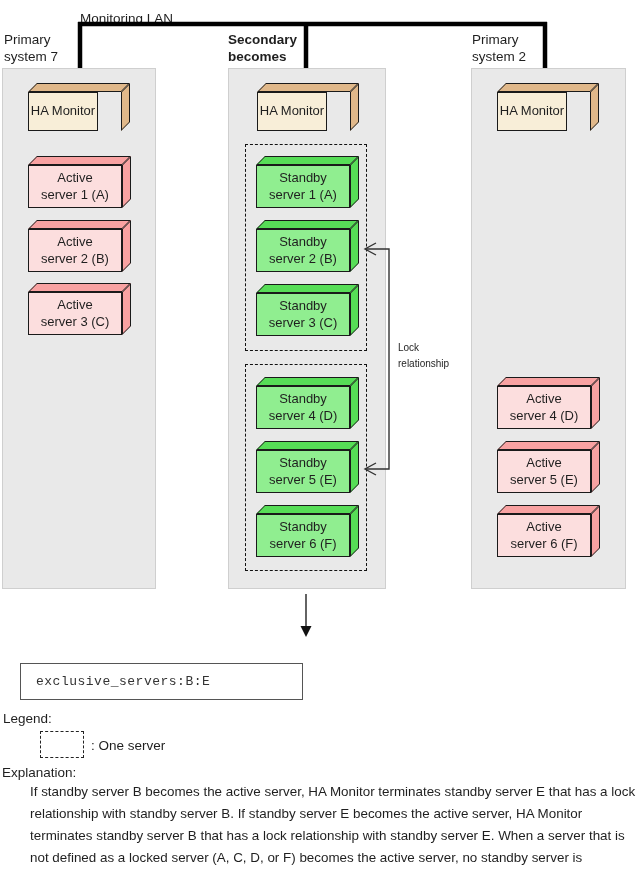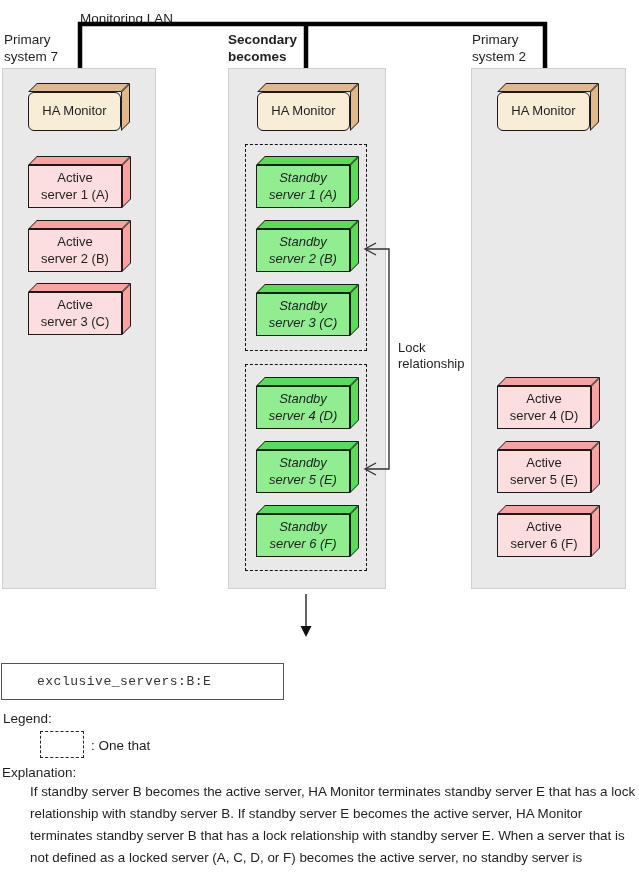--- a/index.html
+++ b/index.html
@@ -18,42 +18,42 @@
   .b3-top, .b3-side, .b3-face { position:absolute; border:1.5px solid var(--outline); }
   .b3-face { left:0; top:9px; display:flex; flex-direction:column; align-items:center; justify-content:center;
              font-size:13px; line-height:16.5px; text-align:center; }
   .b3-top  { left:0; top:0; height:9px; transform:skewX(-45deg); transform-origin:0 100%; }
   .b3-side { top:9px; width:9px; transform:skewY(-45deg); transform-origin:0 0; }
 
   .srv .b3-face { width:94px; height:43px; }
   .srv .b3-top  { width:94px; }
   .srv .b3-side { left:94px; height:43px; }
 
-  .ha .b3-face { width:93px; height:39px;border-radius:6px; }
+  .ha .b3-face { width:70px; height:39px; }
   .ha .b3-top  { width:93px; }
   .ha .b3-side { left:93px; height:39px; }
 
   .ha .b3-face { background:var(--ha-face); }
   .ha .b3-top, .ha .b3-side { background:var(--ha-side); }
   .active .b3-face { background:var(--active-face); }
   .active .b3-top, .active .b3-side { background:var(--active-side); }
-  .standby .b3-face { background:var(--standby-face);font-style:italic; }
+  .standby .b3-face { background:var(--standby-face); }
   .standby .b3-top, .standby .b3-side { background:var(--standby-side); }
 
   
   .group { position:absolute; left:245px; width:122px; height:207px; border:1.6px dashed #111; }
   .group-label { position:absolute; top:-9px; left:50%; transform:translateX(-50%);
                  background:var(--panel-bg); padding:0 10px; font-size:19px; white-space:nowrap;margin-top:36px; }
 
   
   #lines { position:absolute; left:0; top:0; pointer-events:none; }
 
   
-  .code-box { position:absolute; left:1px; top:663px; width:283px; height:37px;
-              border:1px solid #555; background:#fff; display:flex; align-items:center;padding-left:20px; }
+  .code-box { position:absolute; left:20px; top:663px; width:283px; height:37px;
+              border:1px solid #555; background:#fff; display:flex; align-items:center; }
   .code-text { font-family:"Liberation Mono","DejaVu Sans Mono",monospace; font-size:13px; color:#333; padding-left:15px; letter-spacing:0.5px; }
   .legend-box { position:absolute; left:40px; top:731px; width:44px; height:27px; border:1.8px dashed #222; background:#fff; }
   .para { position:absolute; left:30px; top:781px; width:606px; font-size:13.4px; line-height:22px; }
 </style>
 </head>
 <body>
 
 <div id="stage">
 
   <div class="abs lbl" style="left:80px; top:10px;">Monitoring LAN</div>
@@ -190,38 +190,38 @@
   </div>
   <div class="box3d srv active" style="left:497px; top:505px;">
     <div class="b3-top"></div>
     <div class="b3-side"></div>
     <div class="b3-face">
         <span>Active</span>
         <span>server 6 (F)</span>
       </div>
   </div>
 
-  <div class="abs lbl" style="left:398px; top:340px; font-size:13px; line-height:16px;"><span>Lock</span><br><span>relationship</span></div>
+  <div class="abs lbl" style="left:398px; top:340px; font-size:10px; line-height:16px;"><span>Lock</span><br><span>relationship</span></div>
 
   <svg id="lines" width="639" height="650" viewBox="0 0 639 650">
     <path d="M78 24 H547" stroke="#000" stroke-width="4.5" fill="none"></path>
     <path d="M80 22 V68" stroke="#000" stroke-width="4.5" fill="none"></path>
     <path d="M306 22 V68" stroke="#000" stroke-width="4.5" fill="none"></path>
     <path d="M545 22 V68" stroke="#000" stroke-width="4.5" fill="none"></path>
     <path d="M366 249 H389 V469 H366" stroke="#333" stroke-width="1.4" fill="none"></path>
     <path d="M376 243 L365 249 L376 255" stroke="#333" stroke-width="1.4" fill="none"></path>
     <path d="M376 463 L365 469 L376 475" stroke="#333" stroke-width="1.4" fill="none"></path>
     <path d="M306 594 V627" stroke="#222" stroke-width="1.4" fill="none"></path>
     <path d="M306 637 L300.5 626 L311.5 626 Z" fill="#111" stroke="none"></path>
   </svg>
 
   <div class="code-box">
     <span class="code-text">exclusive_servers:B:E</span>
   </div>
 
   <div class="abs lbl" style="left:3px; top:710px;text-align:right;">Legend:</div>
   <div class="legend-box"></div>
-  <div class="abs lbl" style="left:91px; top:737px;">: One that</div>
+  <div class="abs lbl" style="left:91px; top:737px;">: One server</div>
 
   <div class="abs lbl" style="left:2px; top:764px;">Explanation:</div>
   <div class="para">If standby server B becomes the active server, HA Monitor terminates standby server E that has a lock relationship with standby server B. If standby server E becomes the active server, HA Monitor terminates standby server B that has a lock relationship with standby server E. When a server that is not defined as a locked server (A, C, D, or F) becomes the active server, no standby server is terminated.</div>
 
 </div>
 
 </body></html>

